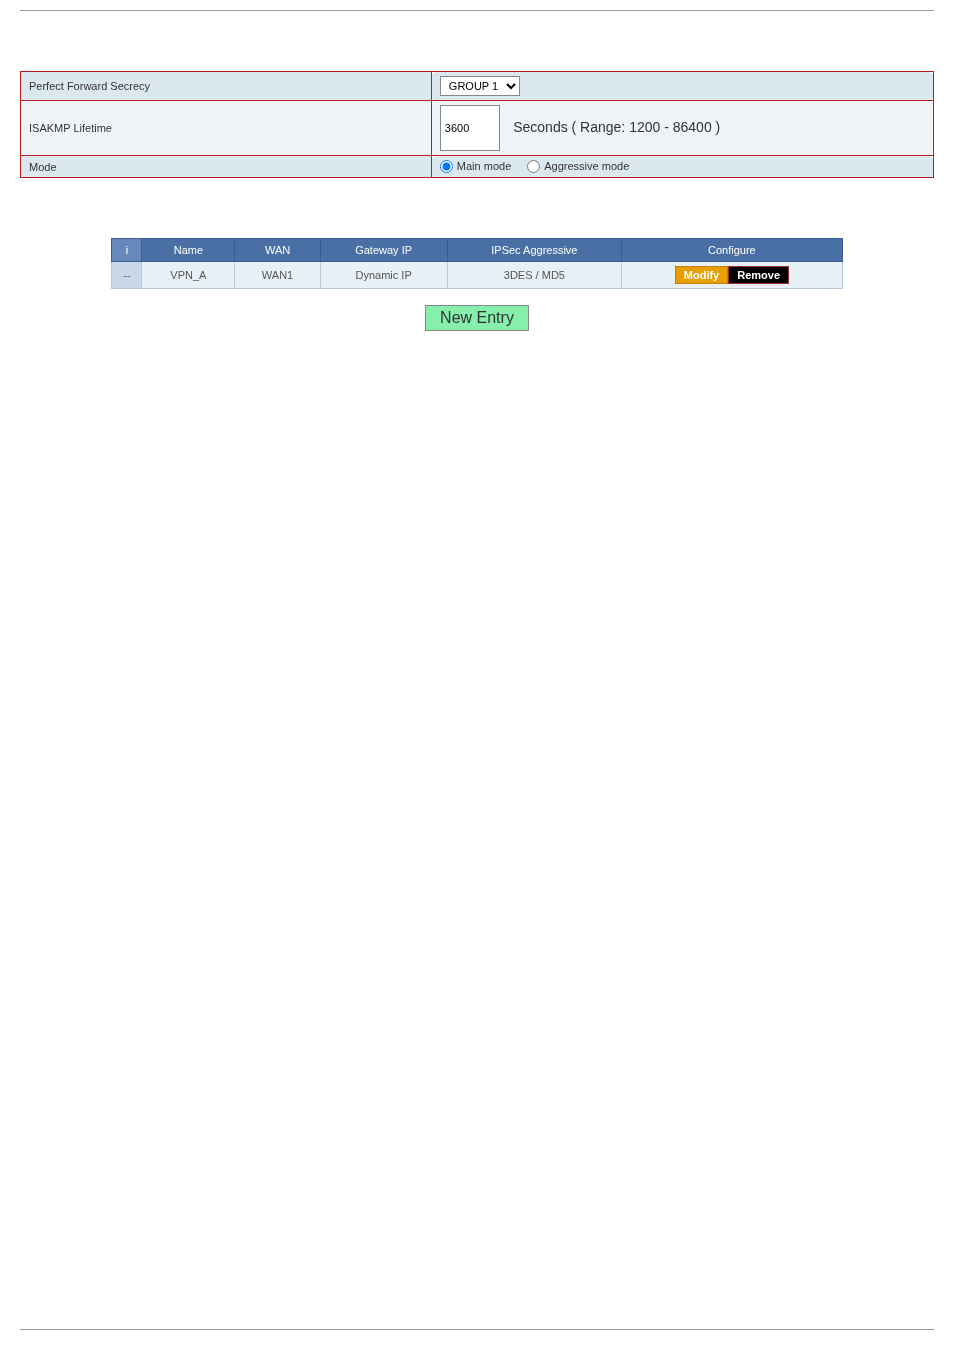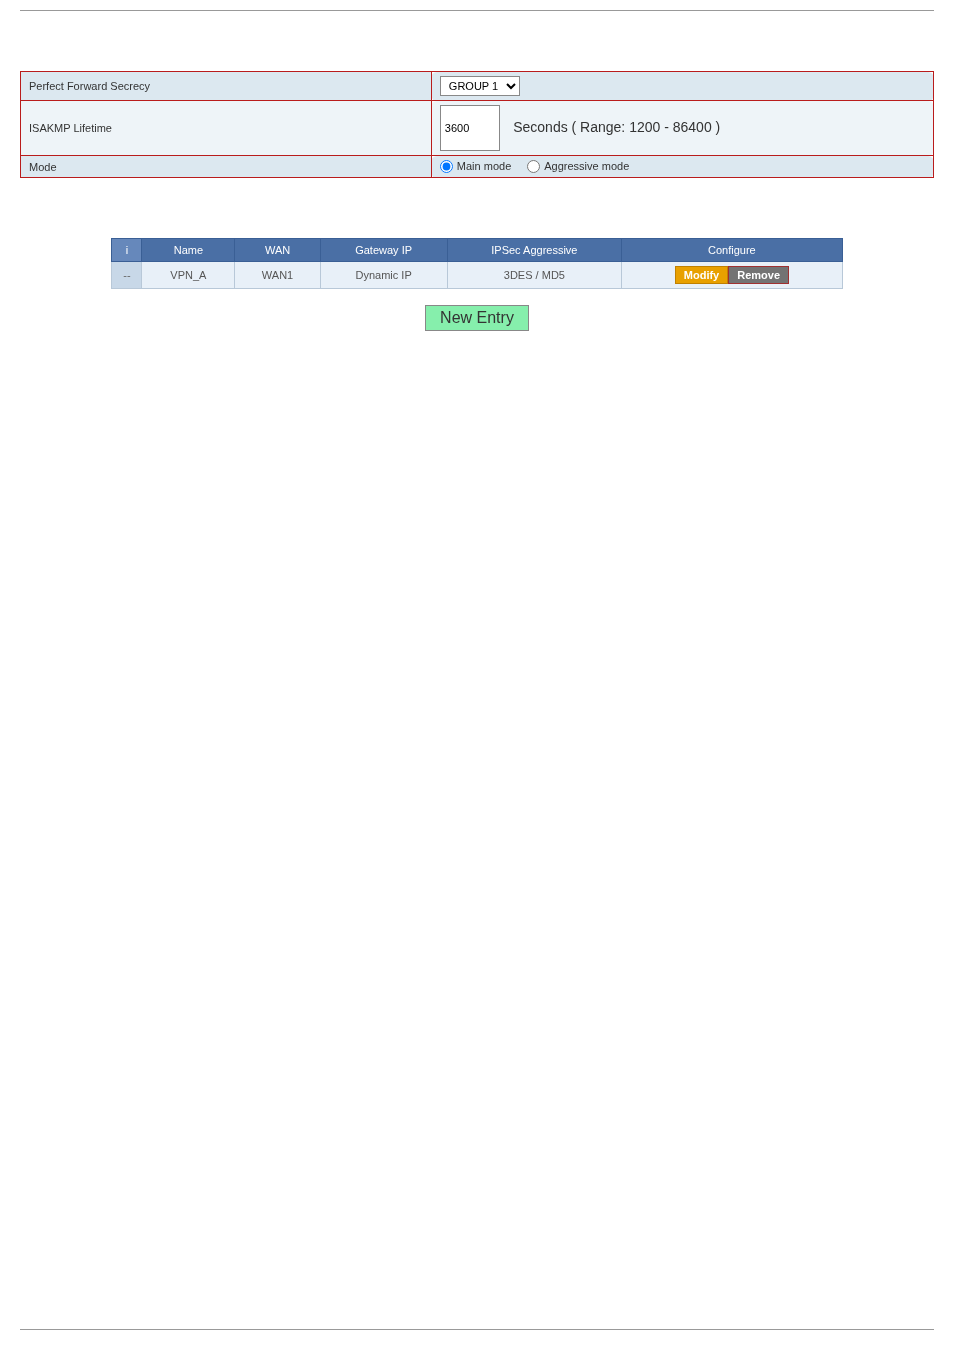--- a/index.html
+++ b/index.html
@@ -138,21 +138,21 @@
       background: #e8a000;
       color: #fff;
       border: 1px solid #c08000;
       padding: 2px 8px;
       font-size: 11px;
       font-weight: bold;
       cursor: pointer;
     }
 
     .btn-remove {
-      background: #737373;
+      background: #000000;
       color: #fff;
       border: 1px solid #a03030;
       padding: 2px 8px;
       font-size: 11px;
       font-weight: bold;
       cursor: pointer;
     }
 
     .new-entry-wrapper {
       text-align: center;

